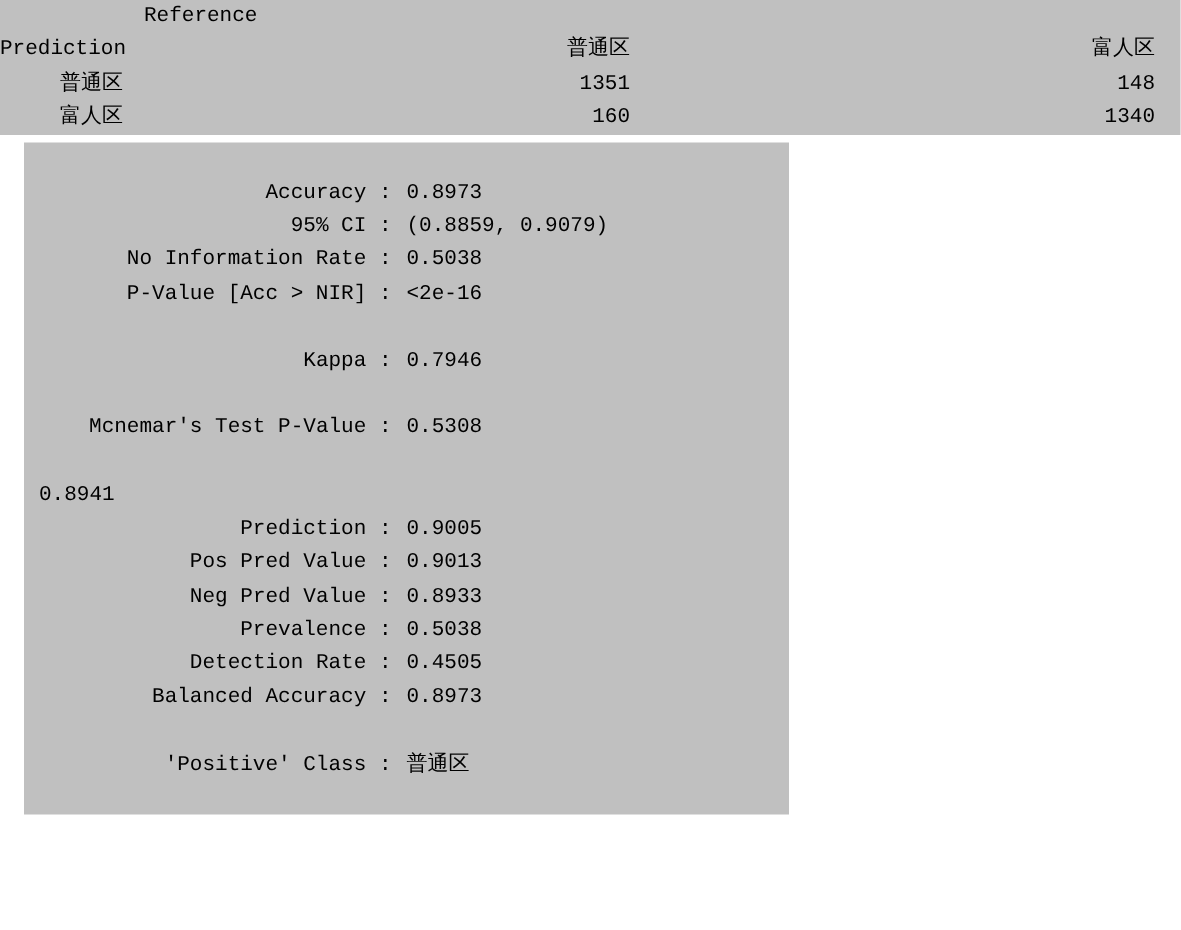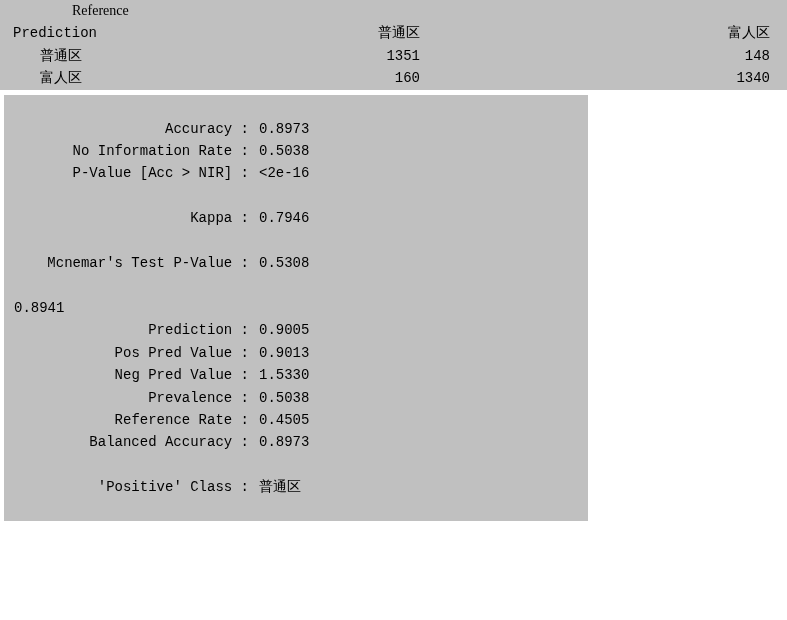--- a/index.html
+++ b/index.html
@@ -24,35 +24,34 @@
     .gray-block-1 {
       background: #c0c0c0;
       width: 787px;
       position: absolute;
       top: 0;
       left: 0;
       padding: 0;
     }
     .gray-block-2 {
       background: #c0c0c0;
-      width: 584px;
+      width: 510px;
       position: absolute;
       top: 95px;
-      left: 4px;
+      left: 16px;
     }
     .ref-line {
-      padding-left: 72px;
-      font-family: Liberation Serif, serif;
+      padding-left: 96px;
     }
     .header-row, .data-row {
       display: flex;
     }
     .pred-col {
       width: 110px;
-      text-align: center;
+      text-align: left;
     }
     .row-label {
       width: 110px;
       text-align: left;
       padding-left: 40px;
       white-space: nowrap;
     }
     .col1 {
       width: 310px;
       text-align: right;
@@ -99,20 +98,24 @@
     </div>
   </div>
 
   <div class="gray-block-2">
     <div class="blank-line"></div>
     <div class="stats-line">
       <span class="stat-label">Accuracy :</span>
       <span class="stat-value">0.8973</span>
     </div>
     <div class="stats-line">
+      <span class="stat-label">95% CI :</span>
+      <span class="stat-value">(0.8859, 0.9079)</span>
+    </div>
+    <div class="stats-line">
       <span class="stat-label">No Information Rate :</span>
       <span class="stat-value">0.5038</span>
     </div>
     <div class="stats-line">
       <span class="stat-label">P-Value [Acc &gt; NIR] :</span>
       <span class="stat-value">&lt;2e-16</span>
     </div>
     <div class="blank-line"></div>
     <div class="stats-line">
       <span class="stat-label">Kappa :</span>
@@ -130,28 +133,28 @@
     <div class="stats-line">
       <span class="stat-label">Prediction :</span>
       <span class="stat-value">0.9005</span>
     </div>
     <div class="stats-line">
       <span class="stat-label">Pos Pred Value :</span>
       <span class="stat-value">0.9013</span>
     </div>
     <div class="stats-line">
       <span class="stat-label">Neg Pred Value :</span>
-      <span class="stat-value">1.5330</span>
+      <span class="stat-value">0.8933</span>
     </div>
     <div class="stats-line">
       <span class="stat-label">Prevalence :</span>
       <span class="stat-value">0.5038</span>
     </div>
     <div class="stats-line">
-      <span class="stat-label">Reference Rate :</span>
+      <span class="stat-label">Detection Rate :</span>
       <span class="stat-value">0.4505</span>
     </div>
     <div class="stats-line">
       <span class="stat-label">Balanced Accuracy :</span>
       <span class="stat-value">0.8973</span>
     </div>
     <div class="blank-line"></div>
     <div class="stats-line">
       <span class="stat-label">'Positive' Class :</span>
       <span class="stat-value">普通区</span>

